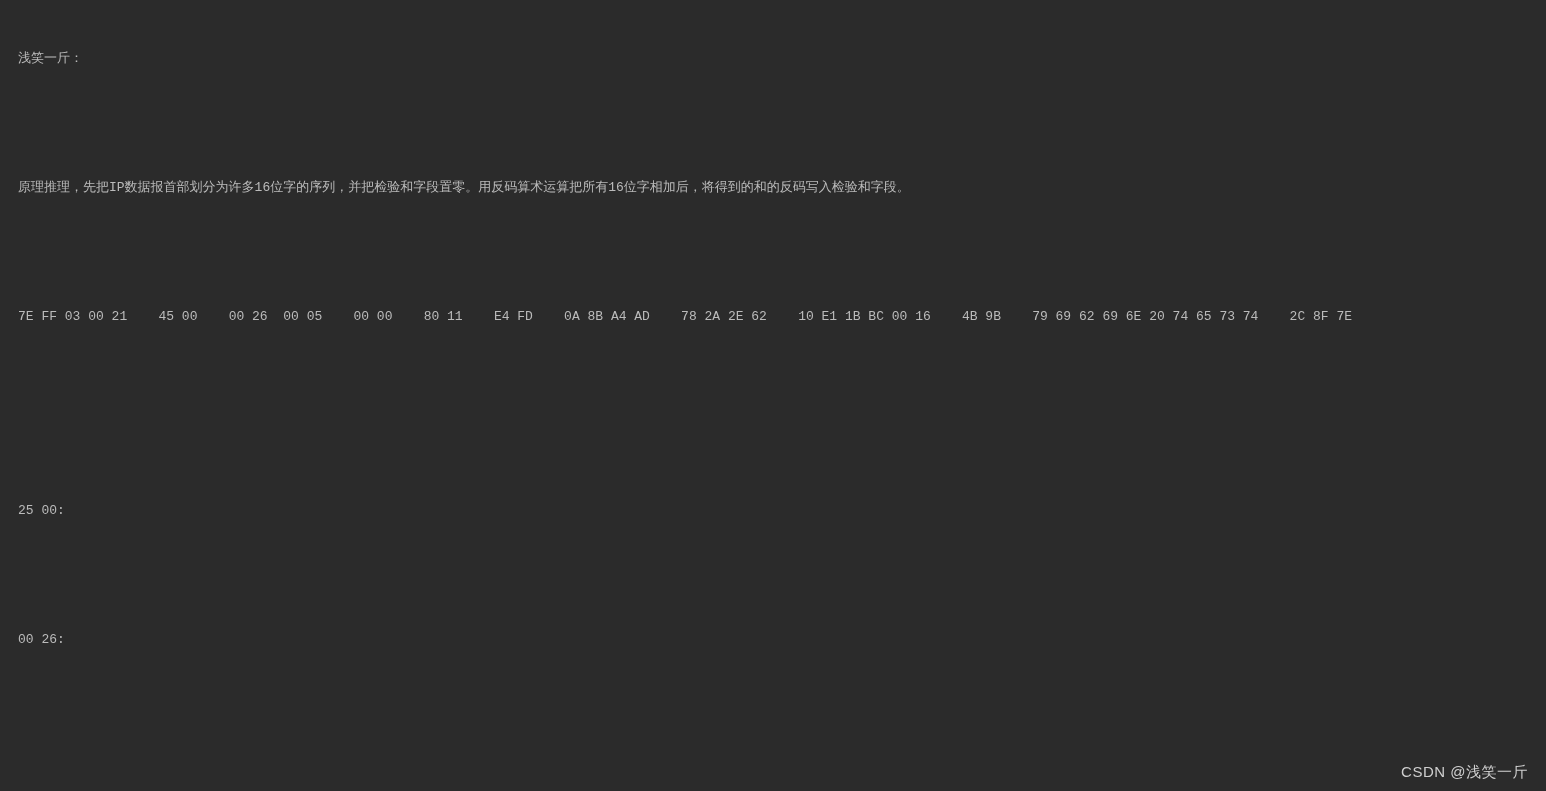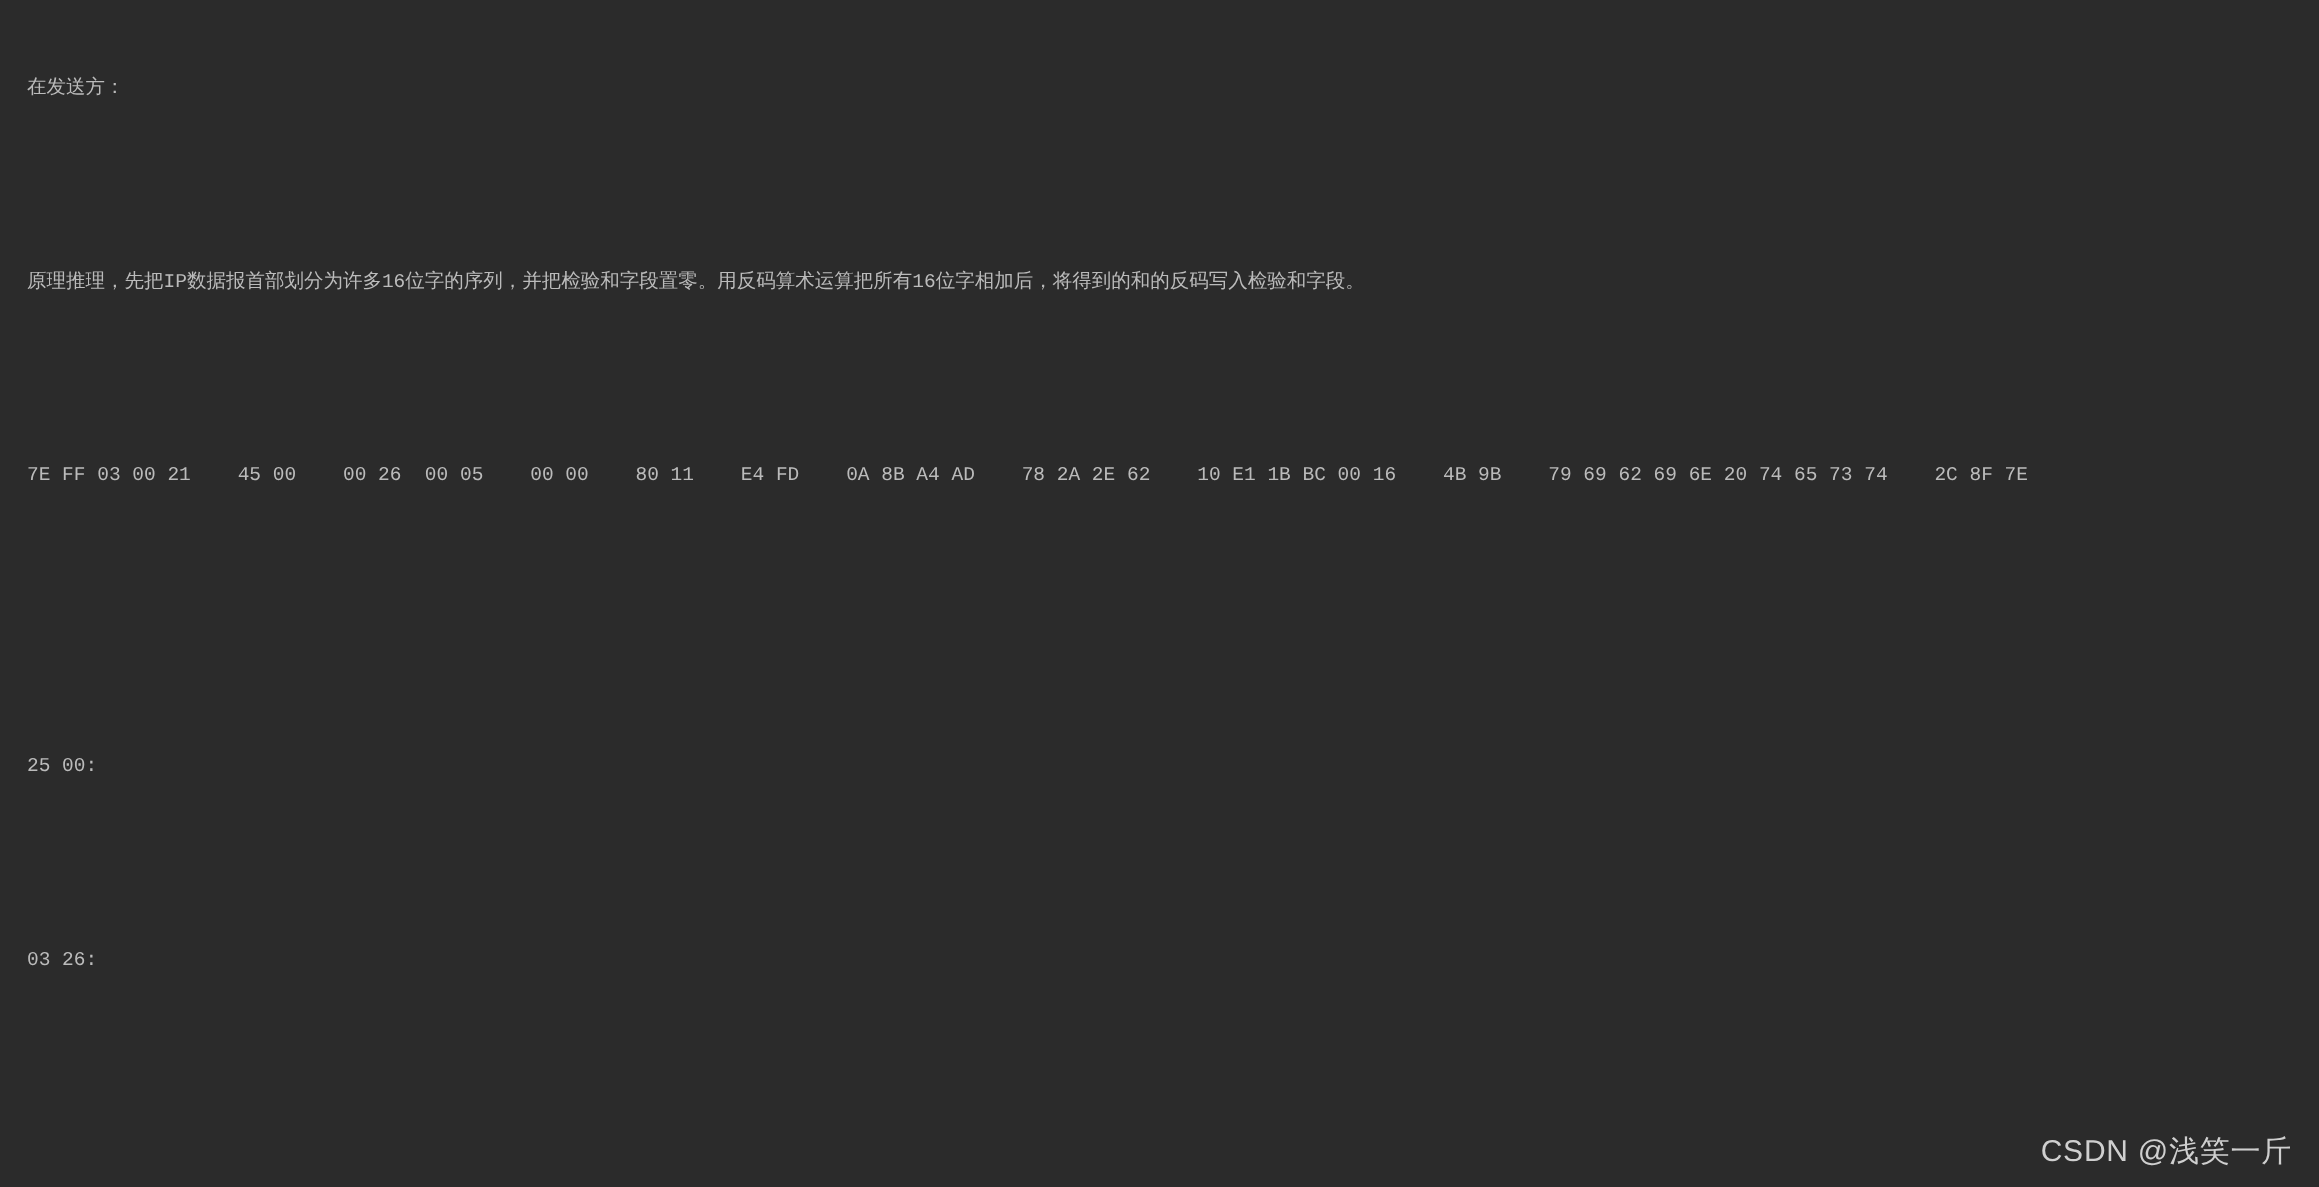--- a/index.html
+++ b/index.html
@@ -20,38 +20,38 @@
     white-space: pre;
   }
   .line { white-space: pre; margin-bottom: 6px; }
   .blk { display:block; }
   .watermark {
     position: fixed;
     right: 18px;
     bottom: 8px;
     color: #cfcfcf;
     font-family: sans-serif;
-    font-size: 20px;
+    font-size: 15px;
     letter-spacing: 0.5px;
   }
 </style>
 </head>
 <body>
 
 <div class="page">
-  <span class="line blk">在发送方：</span>
+  <span class="line blk">浅笑一斤：</span>
   <span class="line blk"> </span>
   <span class="line blk">原理推理，先把IP数据报首部划分为许多16位字的序列，并把检验和字段置零。用反码算术运算把所有16位字相加后，将得到的和的反码写入检验和字段。</span>
   <span class="line blk"> </span>
   <span class="line blk">7E FF 03 00 21    45 00    00 26  00 05    00 00    80 11    E4 FD    0A 8B A4 AD    78 2A 2E 62    10 E1 1B BC 00 16    4B 9B    79 69 62 69 6E 20 74 65 73 74    2C 8F 7E</span>
   <span class="line blk"> </span>
   <span class="line blk"> </span>
   <span class="line blk">25 00:</span>
   <span class="line blk"> </span>
-  <span class="line blk">03 26:</span>
+  <span class="line blk">00 26:</span>
   <span class="line blk"> </span>
   
   
   
   
   
   
   
   
   

